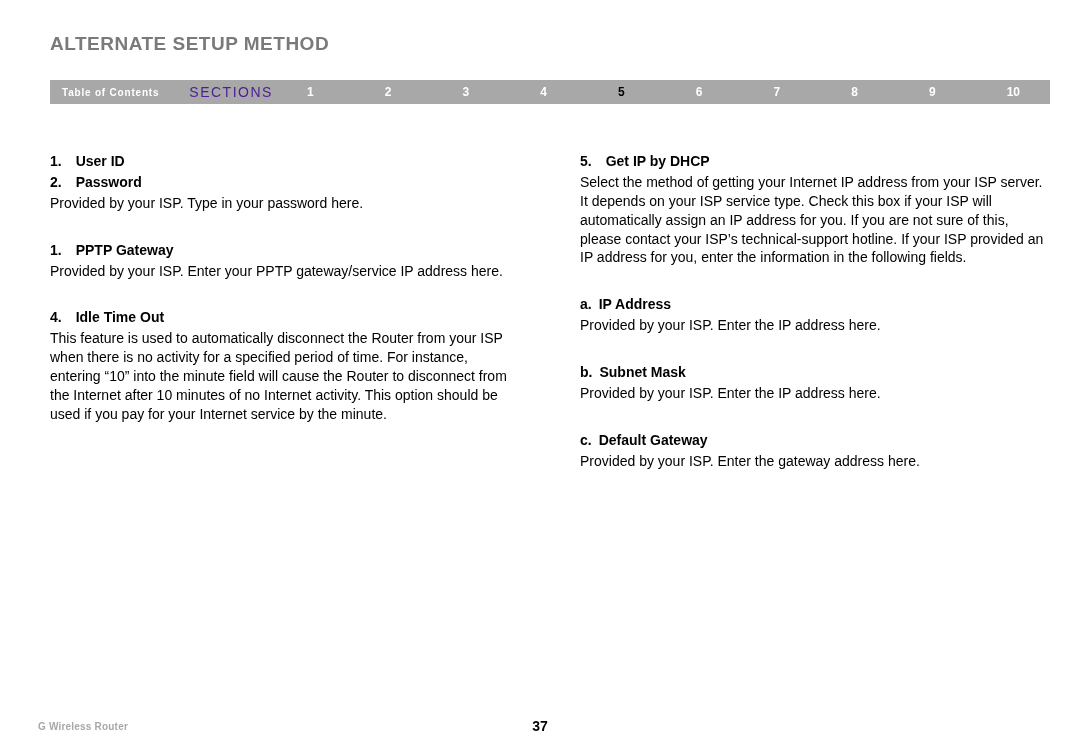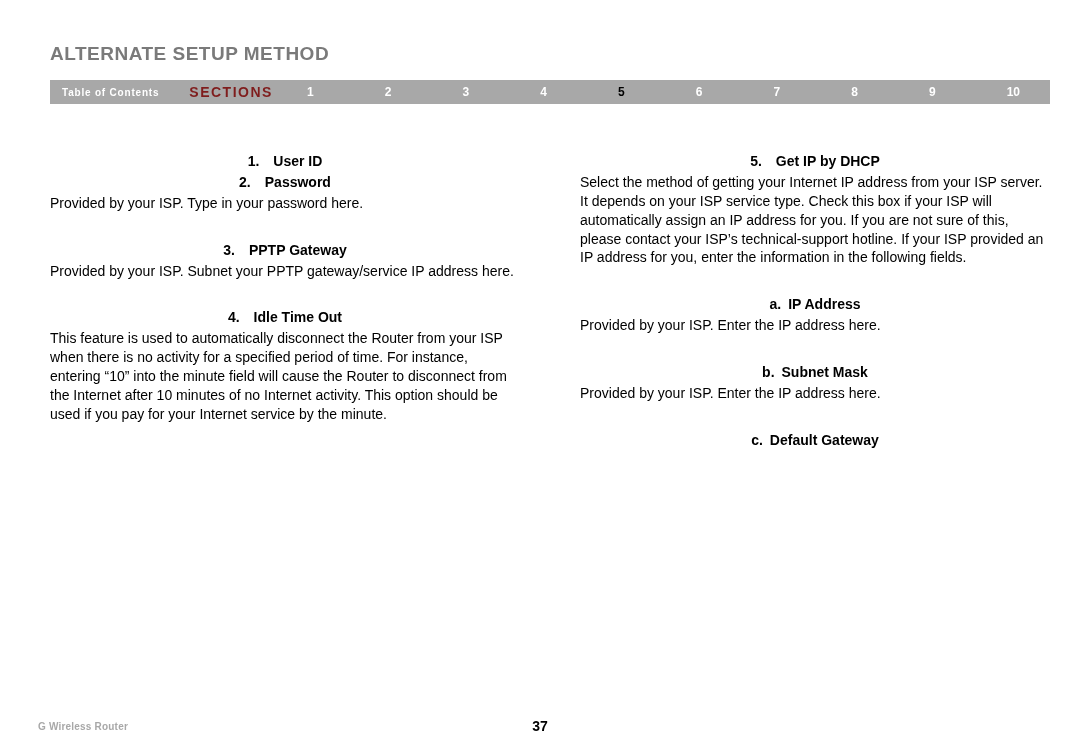--- a/index.html
+++ b/index.html
@@ -6,21 +6,21 @@
   body {
     font-family: Arial, Helvetica, sans-serif;
     width: 1080px;
     height: 756px;
     background: #fff;
     position: relative;
     color: #000;
   }
   .page-title {
     position: absolute;
-    top: 43px;
+    top: 33px;
     left: 50px;
     font-size: 19px;
     font-weight: bold;
     letter-spacing: 0.5px;
     color: #7a7a7a;
   }
   .navbar {
     position: absolute;
     top: 80px;
     left: 50px;
@@ -34,23 +34,23 @@
   }
   .toc-label {
     padding-left: 12px;
     padding-right: 30px;
     font-weight: bold;
     letter-spacing: 0.8px;
     font-size: 10px;
   }
   .sections-label {
     font-size: 14px;
-    font-weight: bold;
+    font-weight: normal;
     letter-spacing: 1.5px;
-    color: #7f1d1d;
+    color: #4c1d95;
     padding-right: 34px;
   }
   .section-nums {
     display: flex;
     flex: 1;
     justify-content: space-between;
     padding-right: 30px;
   }
   .section-nums span {
     font-weight: bold;
@@ -71,21 +71,20 @@
   }
   .col {
     flex: 1;
     font-size: 14px;
     line-height: 1.35;
     color: #000;
   }
   .heading {
     font-weight: bold;
     margin-bottom: 2px;
-    text-align: center;
   }
   .body-text {
     margin-bottom: 28px;
   }
   .footer-left {
     position: absolute;
     bottom: 24px;
     left: 38px;
     font-size: 10px;
     font-weight: bold;
@@ -125,35 +124,36 @@
   </div>
 </div>
 
 <div class="columns">
   <div class="col">
     <div class="heading">1. User ID</div>
 
     <div class="heading">2. Password</div>
     <div class="body-text">Provided by your ISP. Type in your password here.</div>
 
-    <div class="heading">3. PPTP Gateway</div>
-    <div class="body-text">Provided by your ISP. Subnet your PPTP gateway/service IP address here.</div>
+    <div class="heading">1. PPTP Gateway</div>
+    <div class="body-text">Provided by your ISP. Enter your PPTP gateway/service IP address here.</div>
 
     <div class="heading">4. Idle Time Out</div>
     <div class="body-text">This feature is used to automatically disconnect the Router from your ISP when there is no activity for a specified period of time. For instance, entering “10” into the minute field will cause the Router to disconnect from the Internet after 10 minutes of no Internet activity. This option should be used if you pay for your Internet service by the minute.</div>
   </div>
 
   <div class="col">
     <div class="heading">5. Get IP by DHCP</div>
     <div class="body-text">Select the method of getting your Internet IP address from your ISP server. It depends on your ISP service type. Check this box if your ISP will automatically assign an IP address for you. If you are not sure of this, please contact your ISP’s technical-support hotline. If your ISP provided an IP address for you, enter the information in the following fields.</div>
 
     <div class="heading">a. IP Address</div>
     <div class="body-text">Provided by your ISP. Enter the IP address here.</div>
 
     <div class="heading">b. Subnet Mask</div>
     <div class="body-text">Provided by your ISP. Enter the IP address here.</div>
 
     <div class="heading">c. Default Gateway</div>
+    <div class="body-text">Provided by your ISP. Enter the gateway address here.</div>
   </div>
 </div>
 
 <div class="footer-left">G Wireless Router</div>
 <div class="footer-page">37</div>
 
 </body></html>

